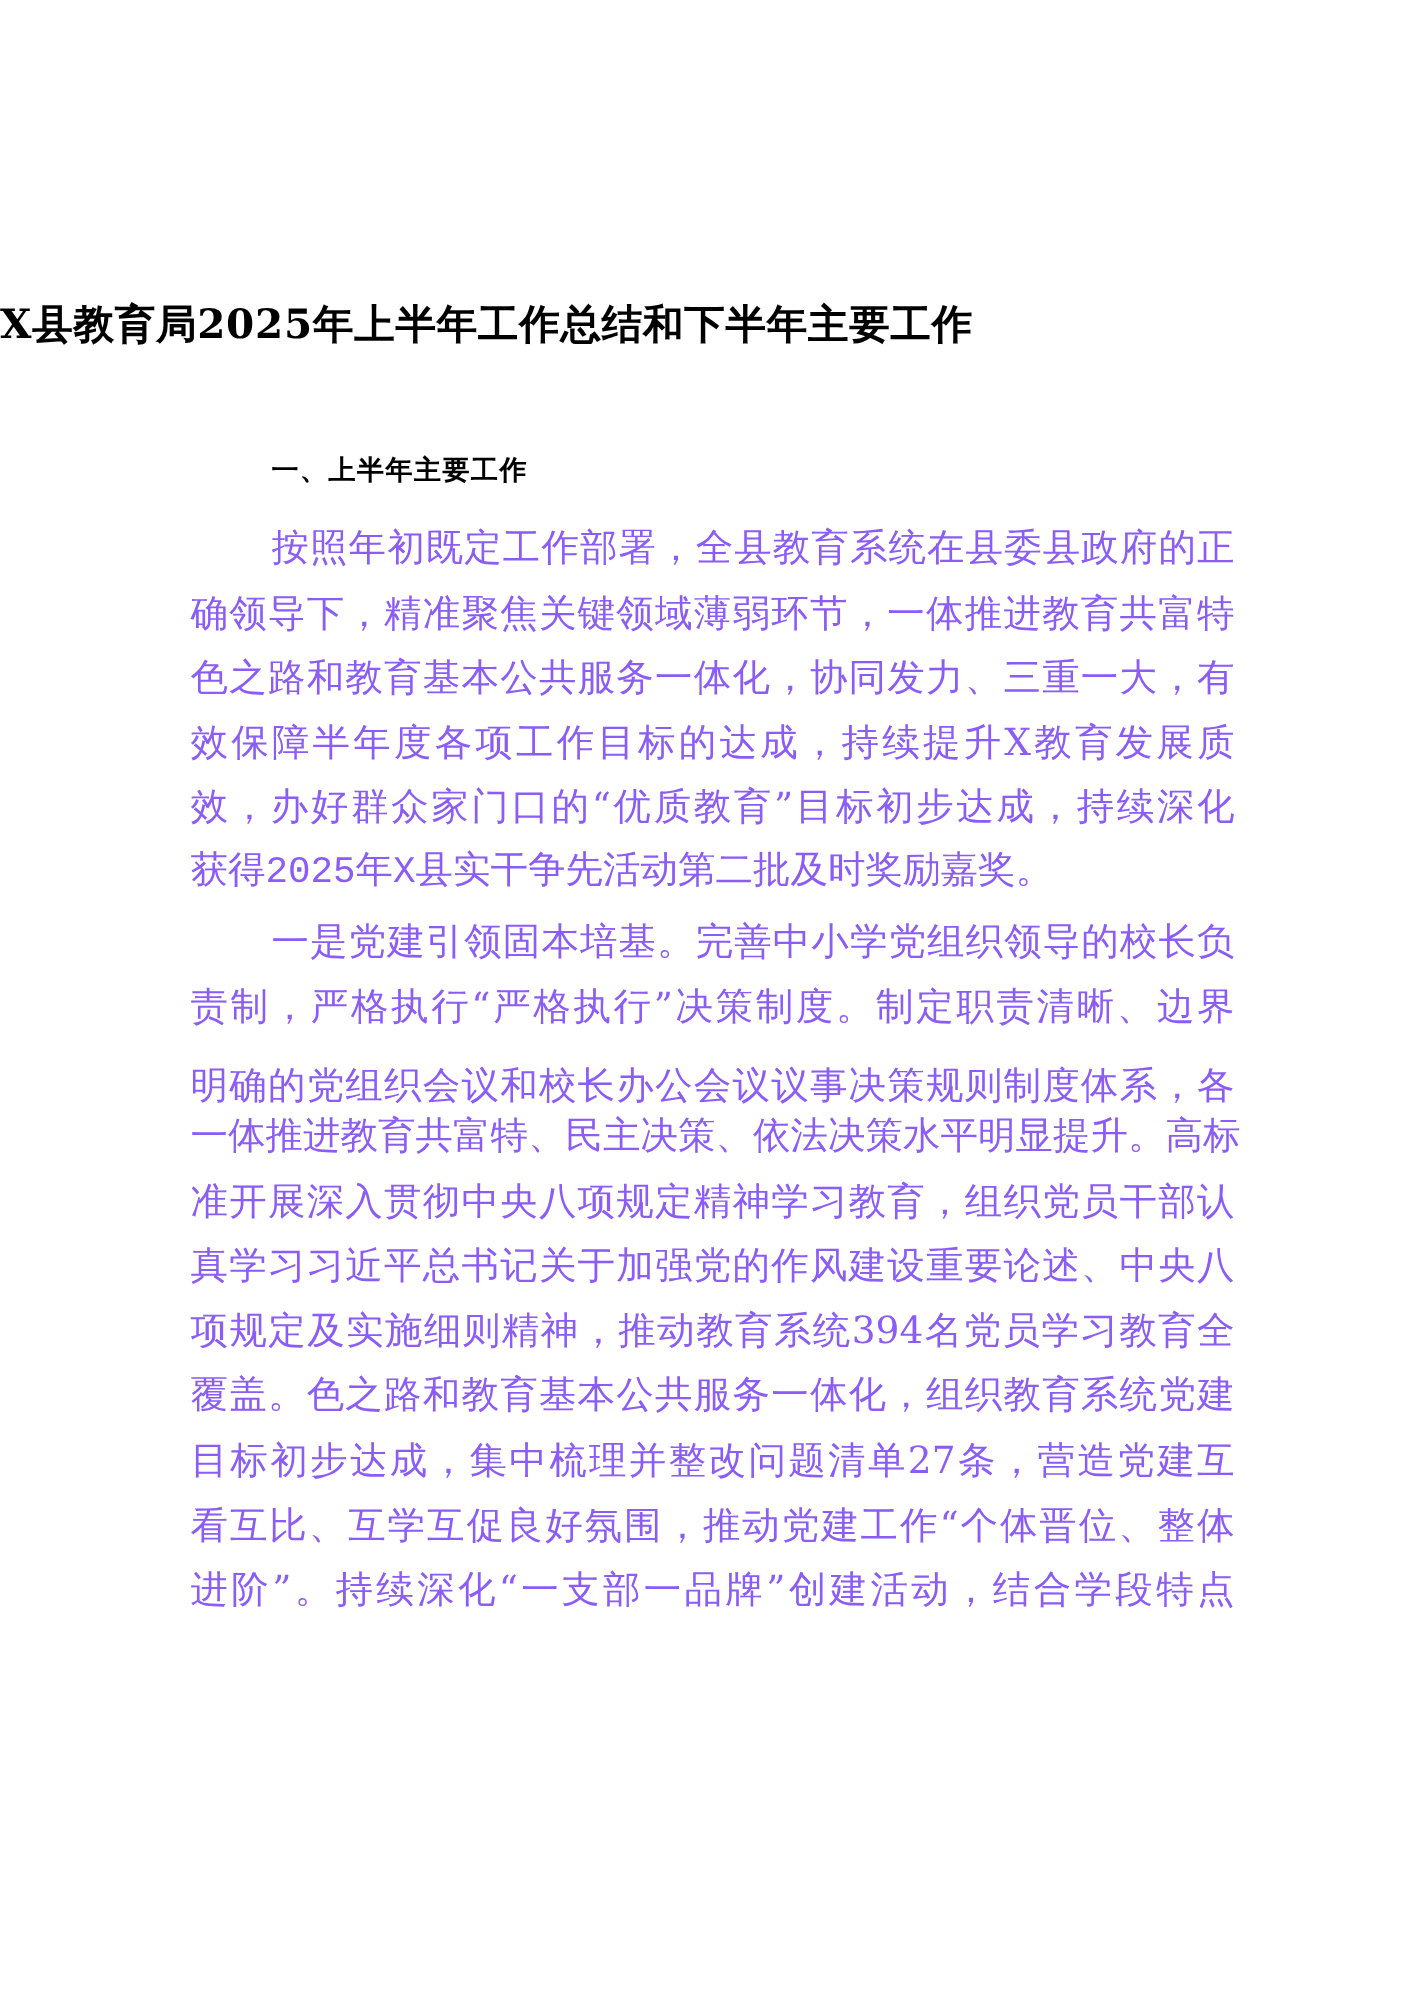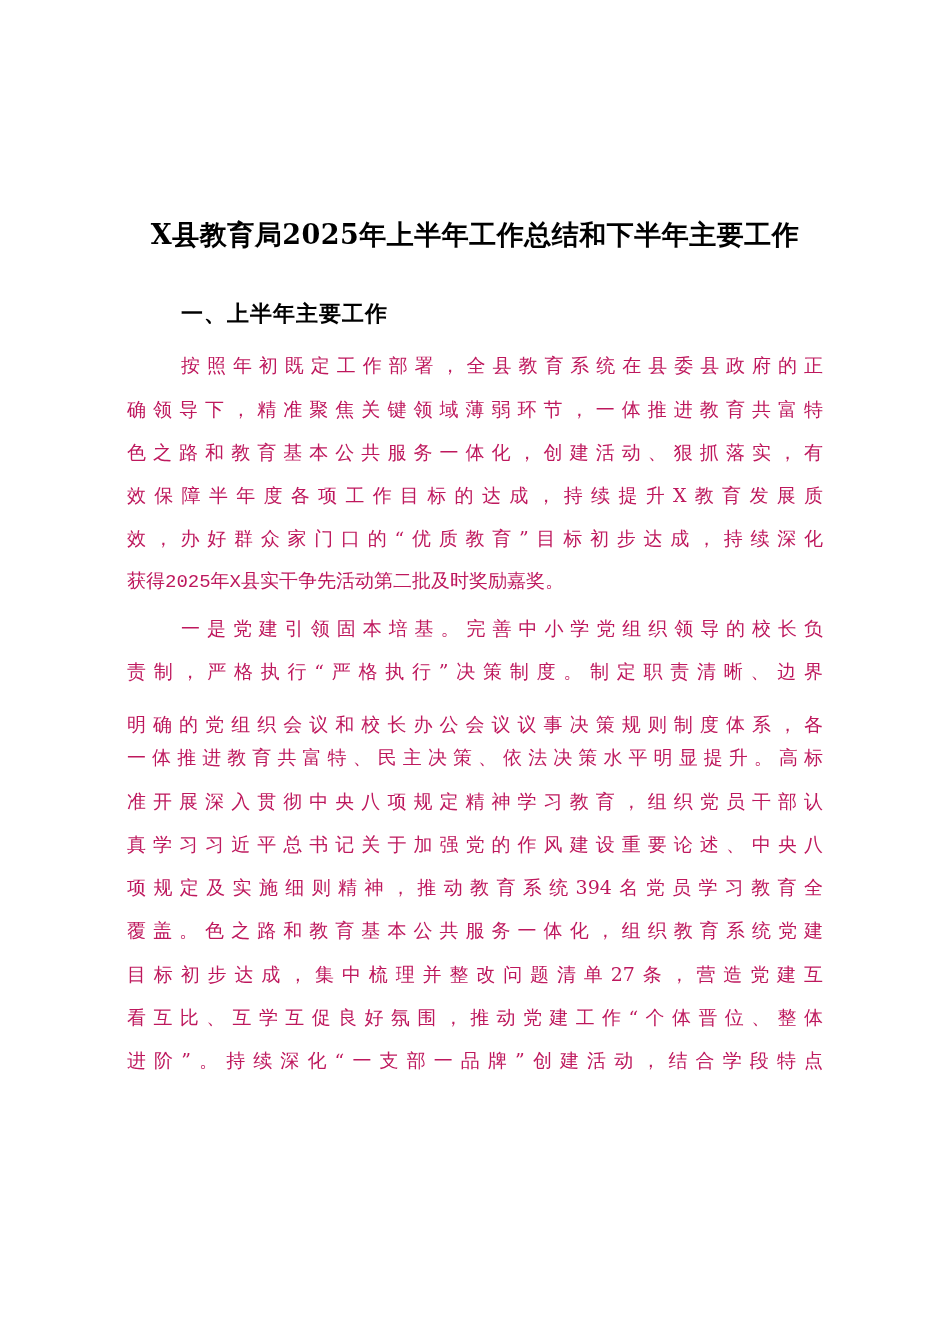--- a/index.html
+++ b/index.html
@@ -1,39 +1,39 @@
 <!DOCTYPE html>
 <html><head>
 <meta charset="utf-8">
 <style>
   html, body { margin: 0; padding: 0; background: #ffffff; }
   body { width: 950px; height: 1344px; position: relative; overflow: hidden;
          font-family: "DejaVu Serif", "Liberation Serif", serif; color: #111111; }
   .page { position: absolute; left: 0; top: 0; width: 950px; height: 1344px; background: #ffffff; }
-  .title { position: absolute; left: 0; width: 950px; top: 197px; text-align: center;
+  .title { position: absolute; left: 0; width: 950px; top: 197px; 
            font-family: "DejaVu Serif", "Liberation Serif", serif; font-weight: bold;
-           font-size: 27px; line-height: 40px; letter-spacing: 0.5px; color: #000; margin-top: 18px; }
+           font-size: 27px; line-height: 40px; letter-spacing: 0.5px; color: #000; }
   .heading { position: absolute; left: 181px; top: 296px; font-family: "DejaVu Sans", "Liberation Sans", sans-serif;
-             font-weight: bold; font-size: 22px; line-height: 36px; color: #000; letter-spacing: 1px; }
-  .line { position: absolute; left: 127px; width: 696px; font-size: 19px; line-height: 32px; height: 32px;
-          white-space: nowrap; text-align: justify; text-align-last: justify; color: #be185d; }
+             font-weight: bold; font-size: 18px; line-height: 36px; color: #000; letter-spacing: 1px; }
+  .line { position: absolute; left: 127px; width: 696px; font-size: 25px; line-height: 32px; height: 32px;
+          white-space: nowrap; text-align: justify; text-align-last: justify; color: #8b5cf6; }
   .line.last { text-align-last: left; font-family: Liberation Mono, monospace; }
   .line.indent { left: 181px; width: 642px; }
 </style>
 </head>
 <body>
 
 <div class="page">
   <div class="title">X县教育局2025年上半年工作总结和下半年主要工作</div>
   <div class="heading">一、上半年主要工作</div>
 
   <div>
     <div class="line indent" style="top:349px">按照年初既定工作部署，全县教育系统在县委县政府的正</div>
     <div class="line" style="top:393px">确领导下，精准聚焦关键领域薄弱环节，一体推进教育共富特</div>
-    <div class="line" style="top:436px">色之路和教育基本公共服务一体化，创建活动、狠抓落实，有</div>
+    <div class="line" style="top:436px">色之路和教育基本公共服务一体化，协同发力、三重一大，有</div>
     <div class="line" style="top:479px">效保障半年度各项工作目标的达成，持续提升X教育发展质</div>
     <div class="line" style="top:522px">效，办好群众家门口的“优质教育”目标初步达成，持续深化</div>
     <div class="line last" style="top:566px">获得2025年X县实干争先活动第二批及时奖励嘉奖。</div>
   </div>
 
   <div>
     <div class="line indent" style="top:612px">一是党建引领固本培基。完善中小学党组织领导的校长负</div>
     <div class="line" style="top:655px">责制，严格执行“严格执行”决策制度。制定职责清晰、边界</div>
     <div class="line" style="top:708px">明确的党组织会议和校长办公会议议事决策规则制度体系，各</div>
     <div class="line" style="top:741px">一体推进教育共富特、民主决策、依法决策水平明显提升。高标</div>

